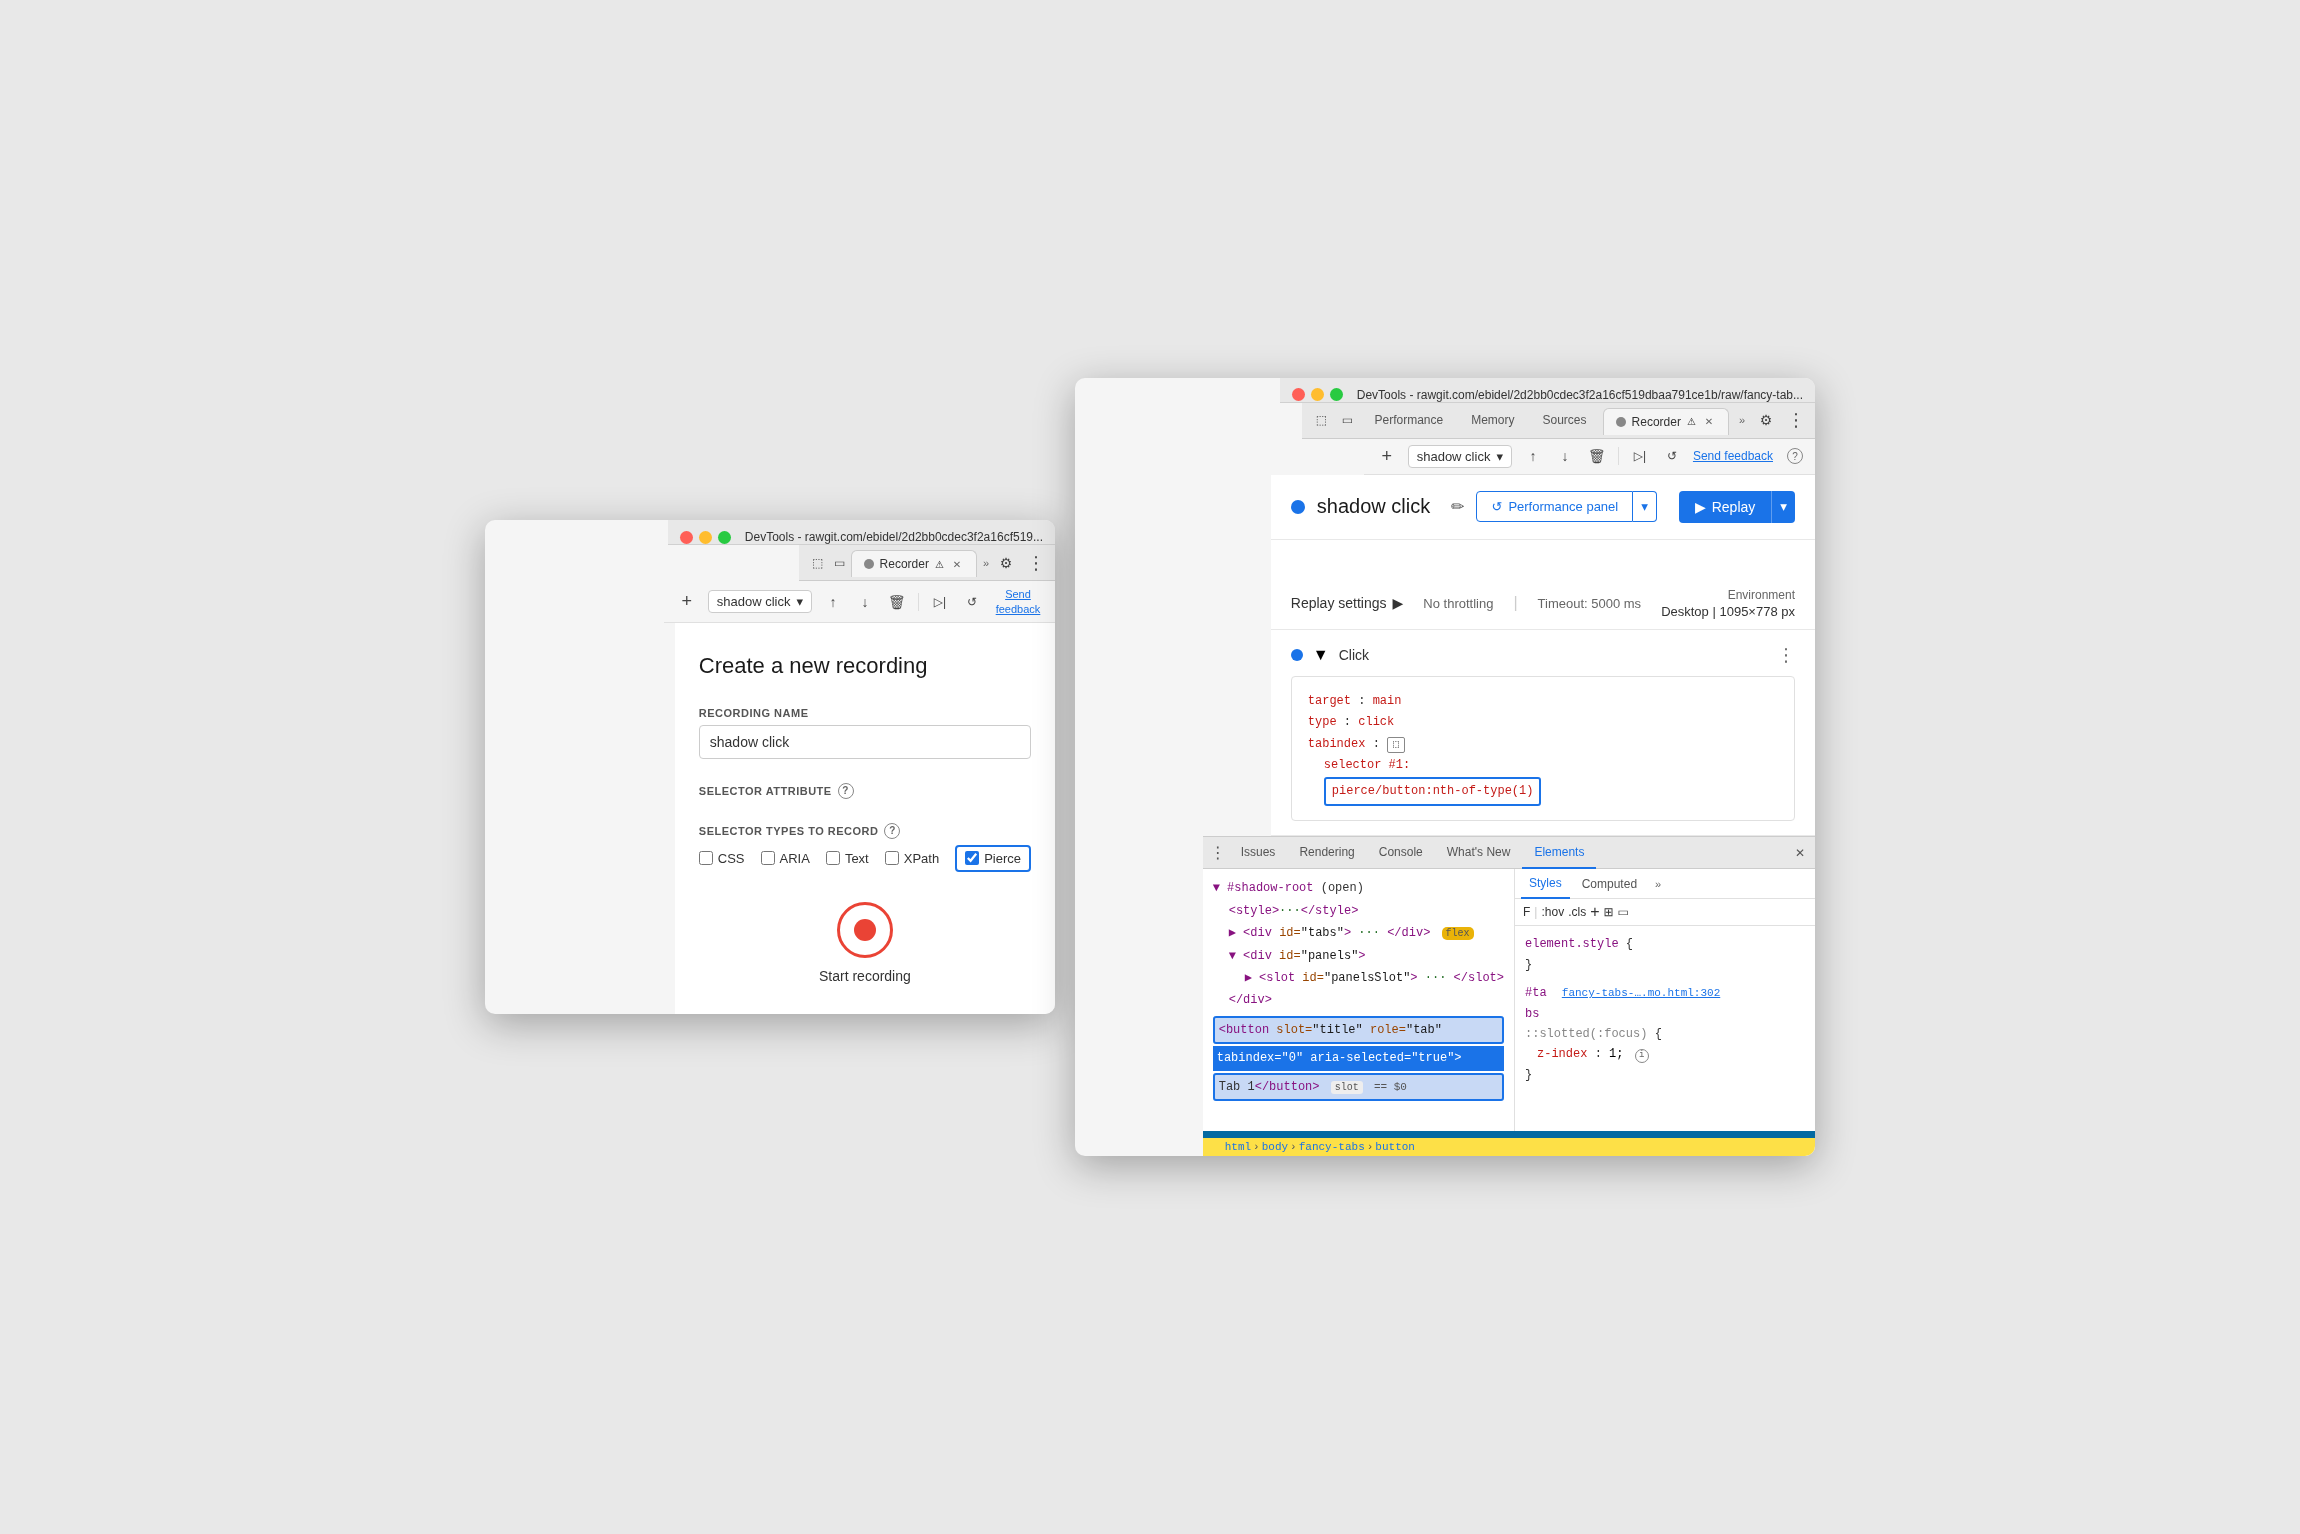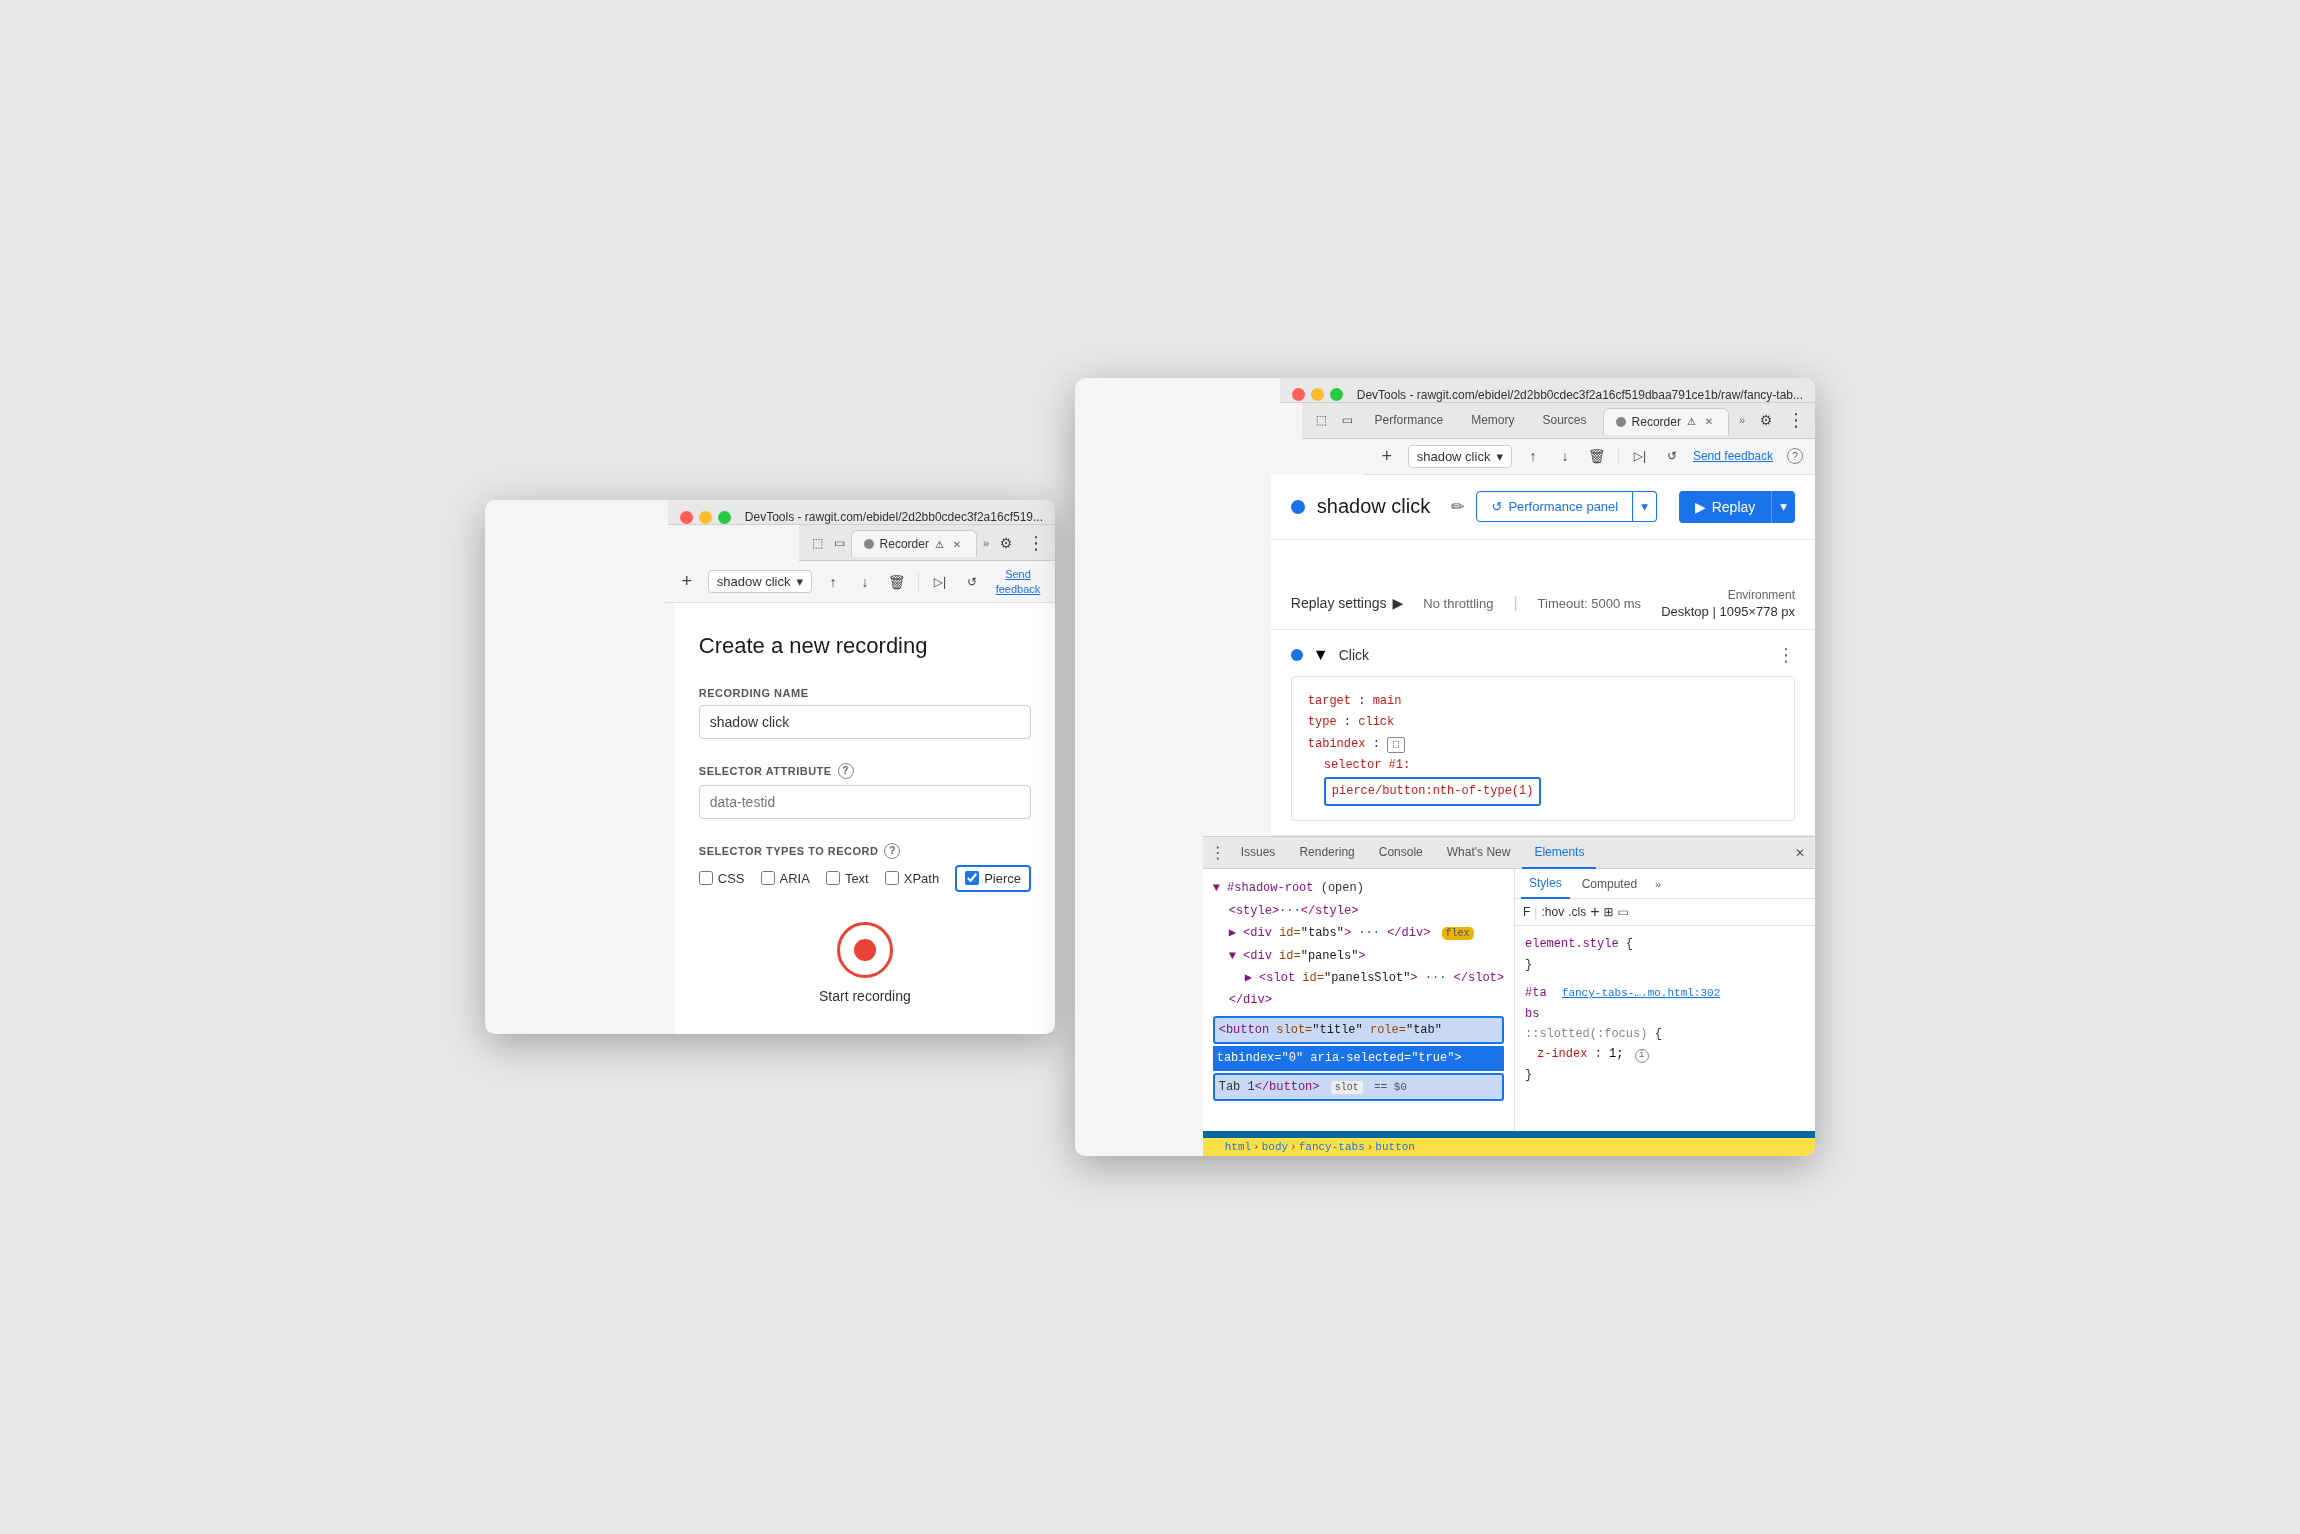--- a/index.html
+++ b/index.html
@@ -778,21 +778,20 @@
     <div class="form-section">
       <div class="form-label">RECORDING NAME</div>
       <input class="form-input" type="text" value="shadow click" style="">
     </div>
 
     <div class="form-section">
       <div class="form-label">
         <span>SELECTOR ATTRIBUTE</span>
         <span class="help-icon">?</span>
       </div>
-      <input class="form-input placeholder" type="text" placeholder="data-testid" style="">
     </div>
 
     <div class="form-section">
       <div class="form-label">
         <span>SELECTOR TYPES TO RECORD</span>
         <span class="help-icon">?</span>
       </div>
       <div class="selector-types">
         <label class="checkbox-item">
           <input type="checkbox" style="">

